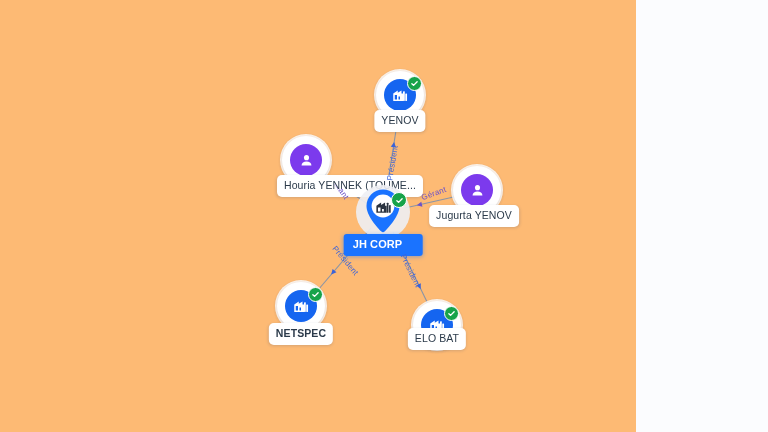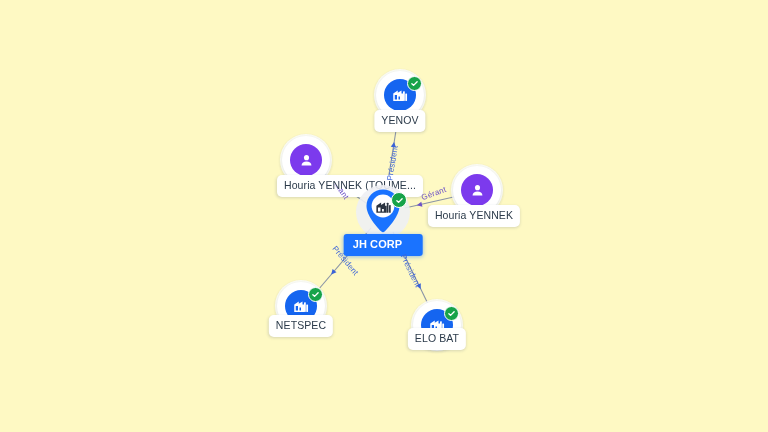--- a/index.html
+++ b/index.html
@@ -8,23 +8,23 @@
   }
   body {
     width: 768px;
     height: 432px;
     background: #fbfcfe;
     font-family: "Liberation Sans", sans-serif;
     overflow: hidden;
   }
   #graph-canvas {
     position: relative;
-    width: 768px;
+    width: 636px;
     height: 432px;
-    background: #fef9c3;
+    background: #fdba74;
   }
   #edge-layer {
     position: absolute;
     left: 0; top: 0;
     width: 768px;
     height: 432px;
   }
 
   
   .node {
@@ -195,38 +195,38 @@
       <div class="node" style="left: 477px; top: 190px;">
         <div class="node-halo ring2"></div>
         <div class="node-halo"></div>
         <div class="node-disc person">
           <svg width="17" height="17" viewBox="0 0 24 24" aria-hidden="true">
             <circle cx="12" cy="8" r="3.6" fill="#ffffff"></circle>
             <path fill="#ffffff" d="M5 19c0-3.4 3.1-5.6 7-5.6s7 2.2 7 5.6z"></path>
           </svg>
         </div>
       </div>
-      <div class="node-label" style="left: 474px; top: 205px;">Houria YENNEK</div>
+      <div class="node-label" style="left: 474px; top: 205px;">Jugurta YENOV</div>
       <div class="node" style="left: 301px; top: 306px;">
         <div class="node-halo ring2"></div>
         <div class="node-halo"></div>
         <div class="node-disc company">
           <svg width="18" height="18" viewBox="0 0 24 24" aria-hidden="true">
             <path fill="#ffffff" d="M3 20V10l6-4v3l5-3v4h2v10H3zm2-2h3v-6H5v6zm5 0h2v-4h-2v4z"></path>
             <rect x="16" y="7" width="2.4" height="13" rx="0.6" fill="#ffffff"></rect>
             <rect x="19" y="10" width="2.4" height="10" rx="0.6" fill="#ffffff"></rect>
           </svg>
         </div>
         <div class="check-badge">
           <svg width="9" height="9" viewBox="0 0 24 24" aria-hidden="true">
             <path fill="none" stroke="#ffffff" stroke-width="3.6" stroke-linecap="round" stroke-linejoin="round" d="M5 12.5l4.5 4.5L19 7.5"></path>
           </svg>
         </div>
       </div>
-      <div class="node-label" style="left: 301px; top: 315px;">NETSPEC</div>
+      <div class="node-label" style="left: 301px; top: 323px; font-weight: bold;">NETSPEC</div>
       <div class="node" style="left: 437px; top: 325px;">
         <div class="node-halo ring2"></div>
         <div class="node-halo"></div>
         <div class="node-disc company">
           <svg width="18" height="18" viewBox="0 0 24 24" aria-hidden="true">
             <path fill="#ffffff" d="M3 20V10l6-4v3l5-3v4h2v10H3zm2-2h3v-6H5v6zm5 0h2v-4h-2v4z"></path>
             <rect x="16" y="7" width="2.4" height="13" rx="0.6" fill="#ffffff"></rect>
             <rect x="19" y="10" width="2.4" height="10" rx="0.6" fill="#ffffff"></rect>
           </svg>
         </div>

